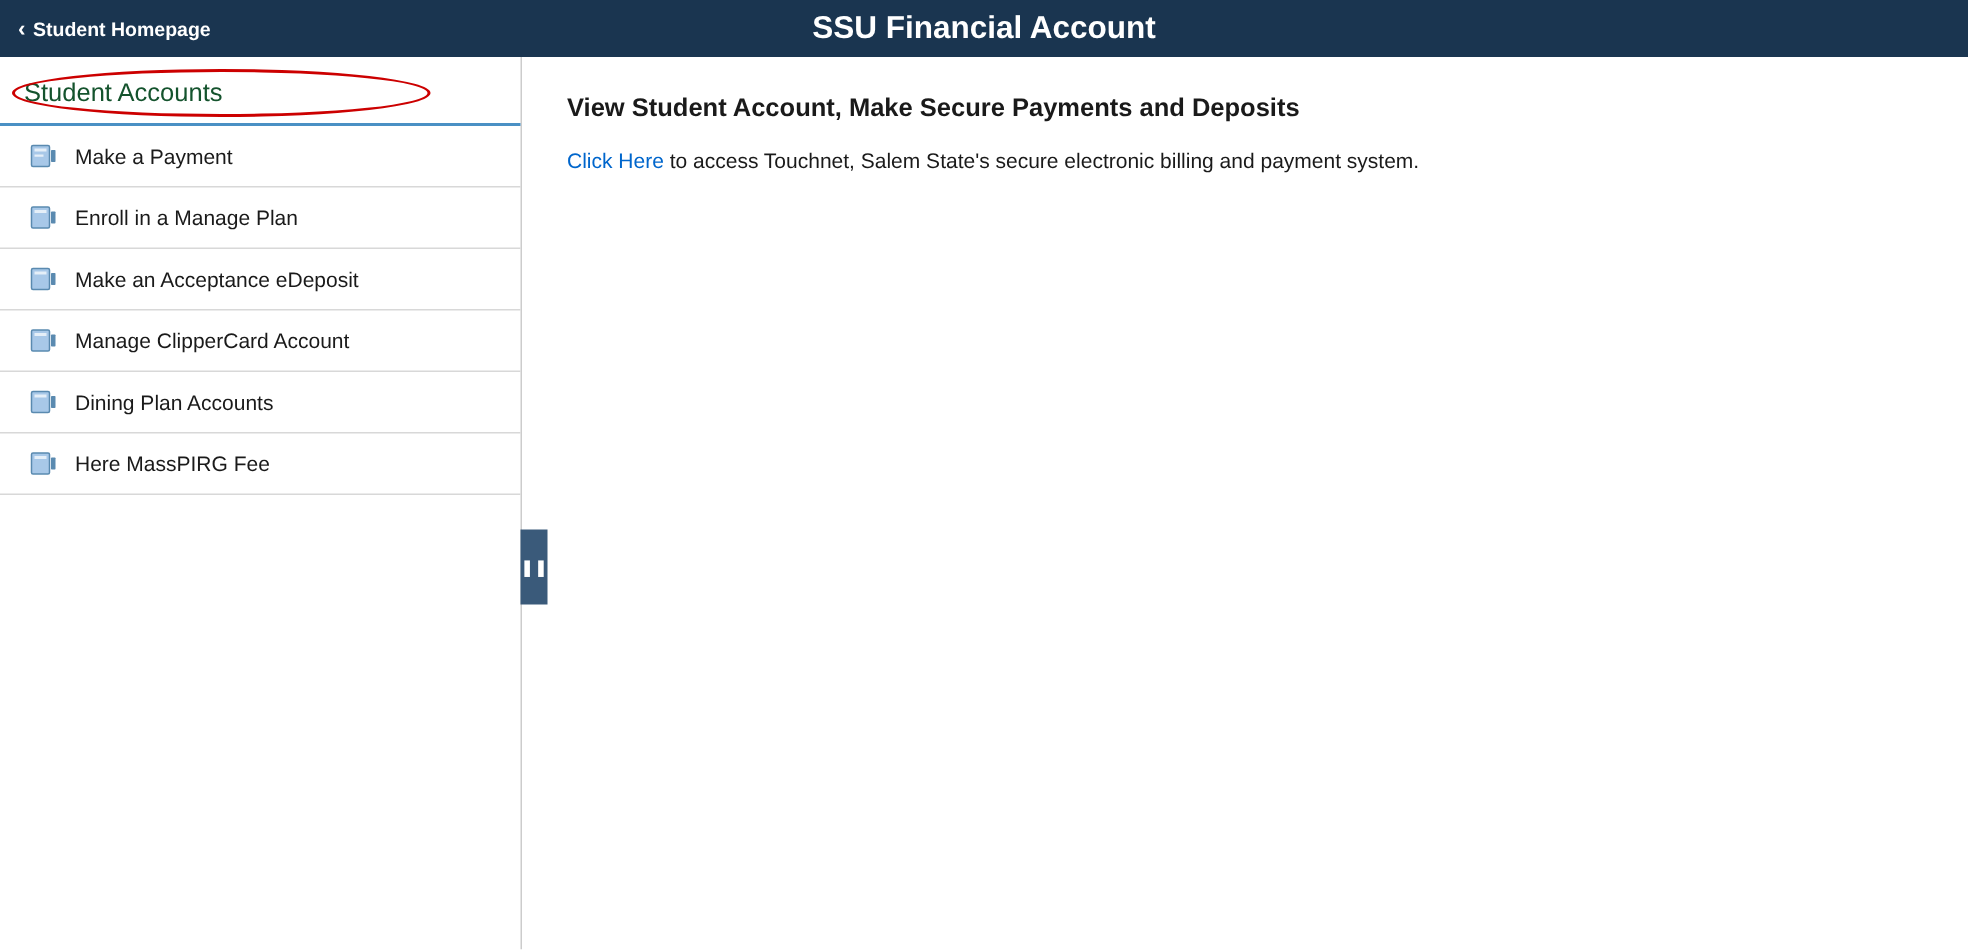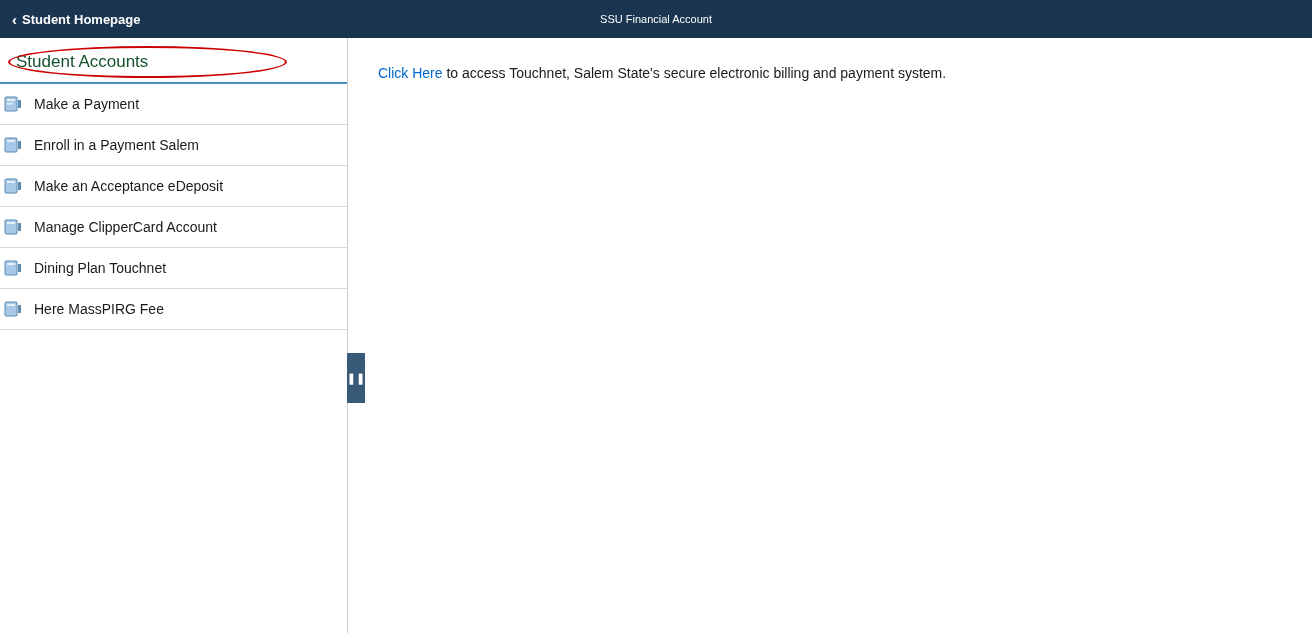--- a/index.html
+++ b/index.html
@@ -39,22 +39,22 @@
 
     .back-arrow {
       margin-right: 5px;
       font-size: 15px;
     }
 
     .page-title {
       position: absolute;
       left: 50%;
       transform: translateX(-50%);
-      font-size: 11px;
-      font-weight: normal;
+      font-size: 21px;
+      font-weight: bold;
       color: #fff;
       white-space: nowrap;
     }
 
     
     .main-container {
       display: flex;
       min-height: 595px;
     }
 
@@ -88,21 +88,21 @@
       right: 60px;
       bottom: 4px;
       border: 2.5px solid #cc0000;
       border-radius: 50%;
       pointer-events: none;
     }
 
     .sidebar-item {
       display: flex;
       align-items: center;
-      padding: 12px 4px;
+      padding: 12px 20px;
       border-bottom: 1px solid #d8d8d8;
       cursor: pointer;
       color: #1a1a1a;
       font-size: 14px;
     }
 
     .item-icon {
       width: 20px;
       height: 16px;
       margin-right: 10px;
@@ -193,21 +193,21 @@
     </div>
 
     <div class="sidebar-item">
       <span class="item-icon">
         <svg viewBox="0 0 18 16" fill="none" xmlns="http://www.w3.org/2000/svg">
           <rect x="1" y="1" width="12" height="14" rx="1" fill="#a8c8e8" stroke="#5a8ab0" stroke-width="1"></rect>
           <rect x="3" y="3" width="8" height="2" fill="#fff" opacity="0.7"></rect>
           <rect x="14" y="4" width="3" height="8" rx="0.5" fill="#5a8ab0"></rect>
         </svg>
       </span>
-      <span>Enroll in a Payment Salem</span>
+      <span>Enroll in a Manage Plan</span>
     </div>
 
 
     <div class="sidebar-item">
       <span class="item-icon">
         <svg viewBox="0 0 18 16" fill="none" xmlns="http://www.w3.org/2000/svg">
           <rect x="1" y="1" width="12" height="14" rx="1" fill="#a8c8e8" stroke="#5a8ab0" stroke-width="1"></rect>
           <rect x="3" y="3" width="8" height="2" fill="#fff" opacity="0.7"></rect>
           <rect x="14" y="4" width="3" height="8" rx="0.5" fill="#5a8ab0"></rect>
         </svg>
@@ -228,21 +228,21 @@
     </div>
 
     <div class="sidebar-item">
       <span class="item-icon">
         <svg viewBox="0 0 18 16" fill="none" xmlns="http://www.w3.org/2000/svg">
           <rect x="1" y="1" width="12" height="14" rx="1" fill="#a8c8e8" stroke="#5a8ab0" stroke-width="1"></rect>
           <rect x="3" y="3" width="8" height="2" fill="#fff" opacity="0.7"></rect>
           <rect x="14" y="4" width="3" height="8" rx="0.5" fill="#5a8ab0"></rect>
         </svg>
       </span>
-      <span>Dining Plan Touchnet</span>
+      <span>Dining Plan Accounts</span>
     </div>
 
 
     <div class="sidebar-item">
       <span class="item-icon">
         <svg viewBox="0 0 18 16" fill="none" xmlns="http://www.w3.org/2000/svg">
           <rect x="1" y="1" width="12" height="14" rx="1" fill="#a8c8e8" stroke="#5a8ab0" stroke-width="1"></rect>
           <rect x="3" y="3" width="8" height="2" fill="#fff" opacity="0.7"></rect>
           <rect x="14" y="4" width="3" height="8" rx="0.5" fill="#5a8ab0"></rect>
         </svg>
@@ -251,18 +251,19 @@
     </div>
 
 
     <button class="collapse-btn">
       <span>❚❚</span>
     </button>
 
   </div>
 
   <div class="content-area">
+    <div class="content-heading">View Student Account, Make Secure Payments and Deposits</div>
     <p class="content-text">
       <a class="content-link">Click Here</a><span> to access Touchnet, Salem State's secure electronic billing and payment system.</span>
     </p>
   </div>
 
 </div>
 
 </body></html>

